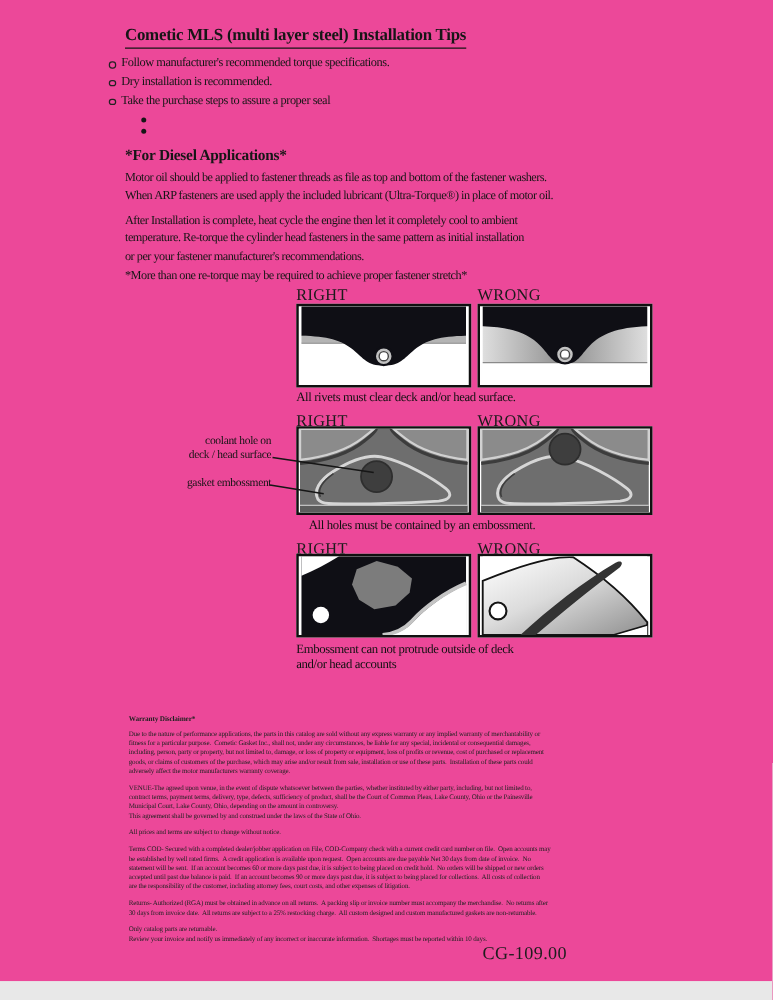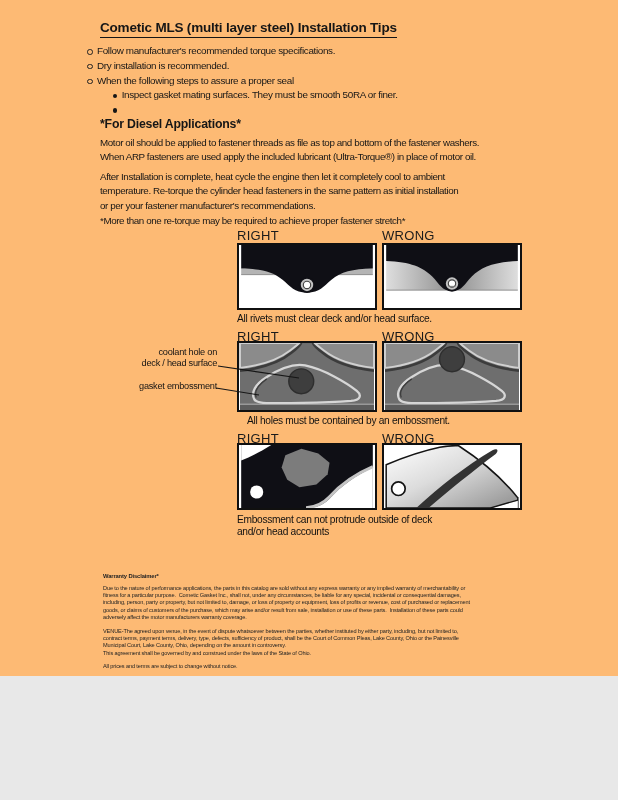--- a/index.html
+++ b/index.html
@@ -1,17 +1,17 @@
 <!DOCTYPE html>
 <html><head>
 <meta charset="utf-8">
 <style>
   html,body{margin:0;padding:0;background:#e8e8e8;}
-  .page{position:relative;width:618px;height:676px;background:#fdba74;overflow:hidden;
-        font-family:Liberation Sans, sans-serif;color:#161616;}
+  .page{position:relative;width:618px;height:785px;background:#ec4899;overflow:hidden;
+        font-family:Liberation Serif, serif;color:#161616;}
   .abs{position:absolute;}
   .title{left:100px;top:20px;font-size:13.5px;font-weight:bold;letter-spacing:-0.2px;
          border-bottom:1.6px solid #151515;padding-bottom:2px;display:inline-block;}
   .tips{left:87px;top:44px;width:490px;font-size:9.9px;letter-spacing:-0.35px;}
   .tip{display:flex;align-items:flex-start;line-height:14.8px;}
   .o-bullet{width:3.5px;height:3.5px;border:1px solid #222;border-radius:50%;margin:5.2px 4.5px 0 0;flex:none;}
   .f-bullet{width:4.2px;height:4.2px;background:#161616;border-radius:50%;margin:5.2px 4.5px 0 0;flex:none;}
   .sub{margin-left:26px;}
   .diesel-h{left:100px;top:117px;font-size:12.3px;font-weight:bold;letter-spacing:-0.2px;}
   .para{left:100px;width:452px;font-size:9.8px;line-height:14.3px;letter-spacing:-0.4px;white-space:pre-wrap;}
@@ -37,25 +37,24 @@
     <div class="tip">
       <span class="o-bullet"></span>
       <span>Follow manufacturer's recommended torque specifications.</span>
     </div>
     <div class="tip">
       <span class="o-bullet"></span>
       <span>Dry installation is recommended.</span>
     </div>
     <div class="tip">
       <span class="o-bullet"></span>
-      <span>When the following steps to assure a proper seal</span>
+      <span>Take the purchase steps to assure a proper seal</span>
     </div>
     <div class="tip sub">
       <span class="f-bullet"></span>
-      <span>Inspect gasket mating surfaces.  They must be smooth 50RA or finer.</span>
     </div>
     <div class="tip sub">
       <span class="f-bullet"></span>
     </div>
   </div>
 
   <div class="abs diesel-h">*For Diesel Applications*</div>
   <div class="abs para" style="top:136px">Motor oil should be applied to fastener threads as file as top and bottom of the fastener washers.
 When ARP fasteners are used apply the included lubricant (Ultra-Torque®) in place of motor oil.</div>
   <div class="abs para" style="top:170px">After Installation is complete, heat cycle the engine then let it completely cool to ambient

